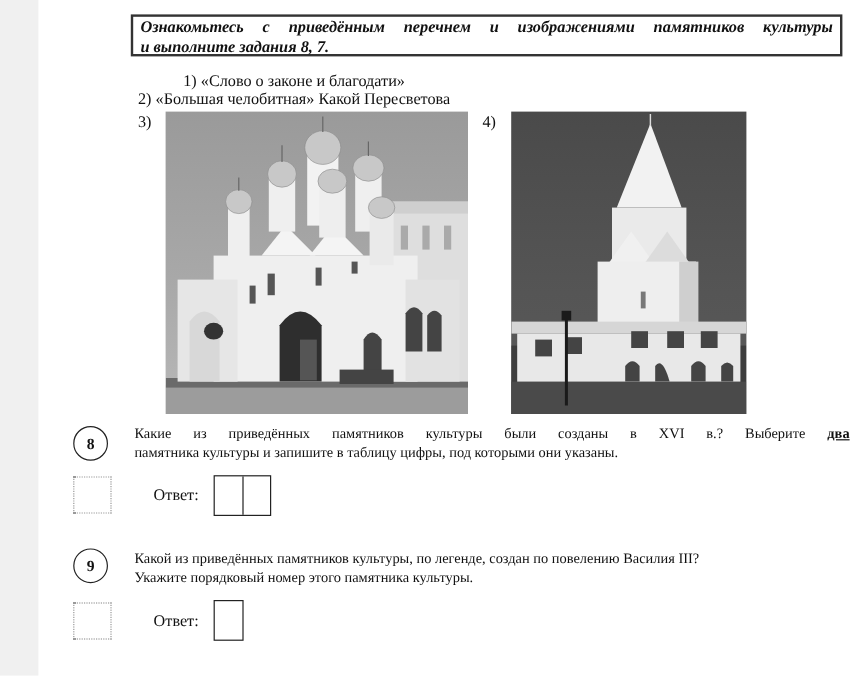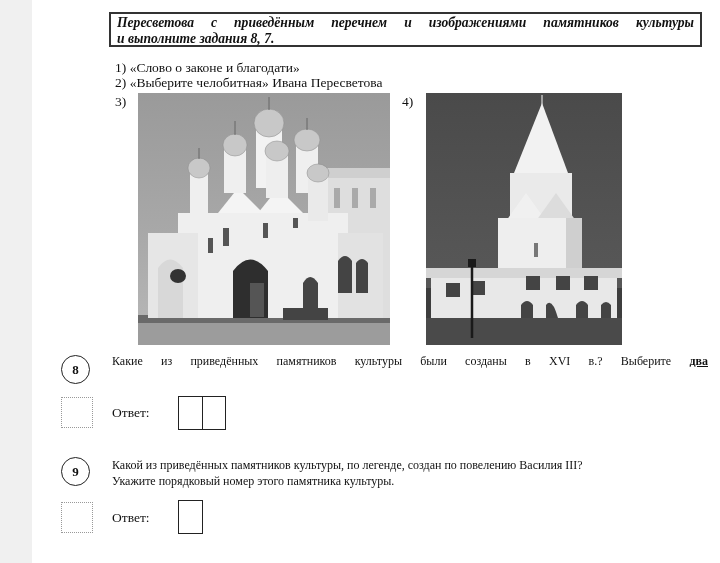--- a/index.html
+++ b/index.html
@@ -16,21 +16,21 @@
   .instruction-box {
     position: absolute; left: 109px; top: 12px; width: 577px; height: 31px;
     border: 2px solid #333; border-right-width: 2px;
     padding: 0 6px; box-sizing: content-box;
     font-weight: bold; font-style: italic; font-size: 13.6px; line-height: 16px;
     text-align: justify; text-align-last: left;
   }
   .instruction-box .l1 { display: block; text-align: justify; text-align-last: justify; padding-top: 1px; }
   .instruction-box .l2 { display: block; }
   .list { position: absolute; left: 115px; top: 60px; font-size: 13.5px; line-height: 15px; }
-  .list div { white-space: nowrap; }
+  .list div { white-space: nowrap; text-align: center; }
   .label-3 { position: absolute; left: 115px; top: 94px; font-size: 13.5px; }
   .label-4 { position: absolute; left: 402px; top: 94px; font-size: 13.5px; }
 
   .photo { position: absolute; overflow: hidden; }
   .photo-3 { left: 138px; top: 93px; width: 252px; height: 252px;
     background: linear-gradient(180deg, #9a9a9a 0%, #a8a8a8 55%, #b8b8b8 100%); }
   .photo-4 { left: 426px; top: 93px; width: 196px; height: 252px;
     background: linear-gradient(180deg, #4a4a4a 0%, #555 60%, #5a5a5a 100%); }
   .photo svg { display: block; }
 
@@ -40,43 +40,43 @@
   }
   .qtext { position: absolute; left: 112px; font-size: 12px; line-height: 15.5px; width: 596px; }
   .qtext .line1 { display: block; text-align: justify; text-align-last: justify; }
   .qtext .line1.nojust { text-align: center; text-align-last: left; }
   .qtext .line2 { display: block; }
   .strong-u { font-weight: bold; text-decoration: underline; }
 
   .dotted-box {
     position: absolute; width: 30px; height: 29px; border: 1.3px dotted #999;
   }
-  .answer-label { position: absolute; left: 112px; font-size: 13.5px; }
+  .answer-label { position: absolute; left: 128px; font-size: 13.5px; }
   .answer-cells { position: absolute; display: flex; border: 1.5px solid #222; }
   .answer-cell { width: 23px; height: 32px; box-sizing: border-box; }
   .answer-cell + .answer-cell { border-left: 1.5px solid #222; }
 </style>
 </head>
 <body>
 
 <div class="left-strip"></div>
 
 <div class="instruction-box">
-  <span class="l1">Пересветова с приведённым перечнем и изображениями памятников культуры</span>
+  <span class="l1">Ознакомьтесь с приведённым перечнем и изображениями памятников культуры</span>
   <span class="l2">и выполните задания 8, 7.</span>
 </div>
 
 <div class="list">
   <div>
     <span>1)</span>
     <span>«Слово о законе и благодати»</span>
   </div>
   <div>
     <span>2)</span>
-    <span>«Выберите челобитная» Ивана Пересветова</span>
+    <span>«Большая челобитная» Какой Пересветова</span>
   </div>
 </div>
 
 <div class="label-3">3)</div>
 <div class="photo photo-3">
   <svg width="252" height="252" viewBox="0 0 252 252">
 
     <rect x="0" y="228" width="252" height="24" fill="#9c9c9c"></rect>
     <rect x="0" y="222" width="252" height="8" fill="#6a6a6a"></rect>
 
@@ -166,20 +166,21 @@
     </g>
 
     <line x1="46" y1="172" x2="46" y2="245" stroke="#1a1a1a" stroke-width="2.5"></line>
     <rect x="42" y="166" width="8" height="8" fill="#1a1a1a"></rect>
   </svg>
 </div>
 
 <div class="qnum" style="left:61px; top:355px;">8</div>
 <div class="qtext" style="top:354px;">
   <span class="line1"><span>Какие из приведённых памятников культуры были созданы в XVI в.? Выберите </span><span class="strong-u">два</span></span>
+  <span class="line2">памятника культуры и запишите в таблицу цифры, под которыми они указаны.</span>
 </div>
 <div class="dotted-box" style="left:61px; top:397px;"></div>
 <div class="answer-label" style="top:405px;">Ответ:</div>
 <div class="answer-cells" style="left:178px; top:396px;">
   <div class="answer-cell"></div>
   <div class="answer-cell"></div>
 </div>
 
 <div class="qnum" style="left:61px; top:457px;">9</div>
 <div class="qtext" style="top:458px; width:570px;">

